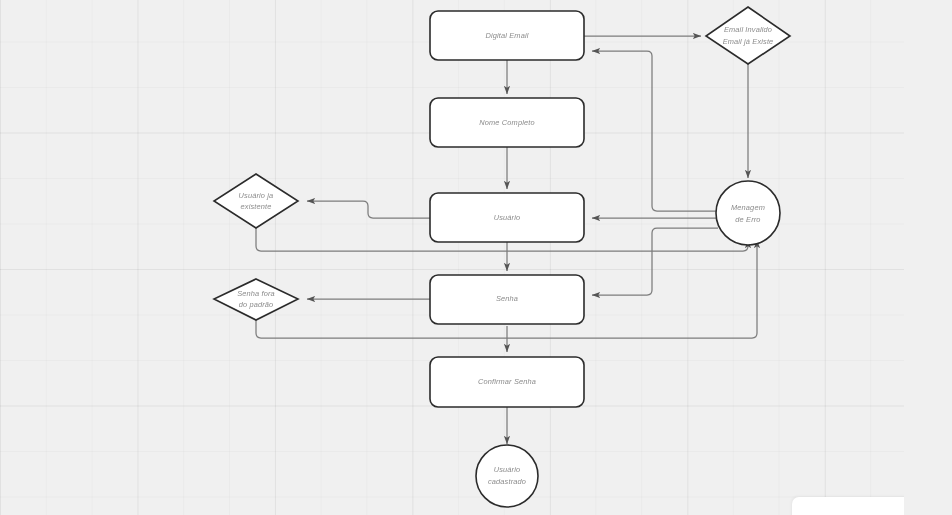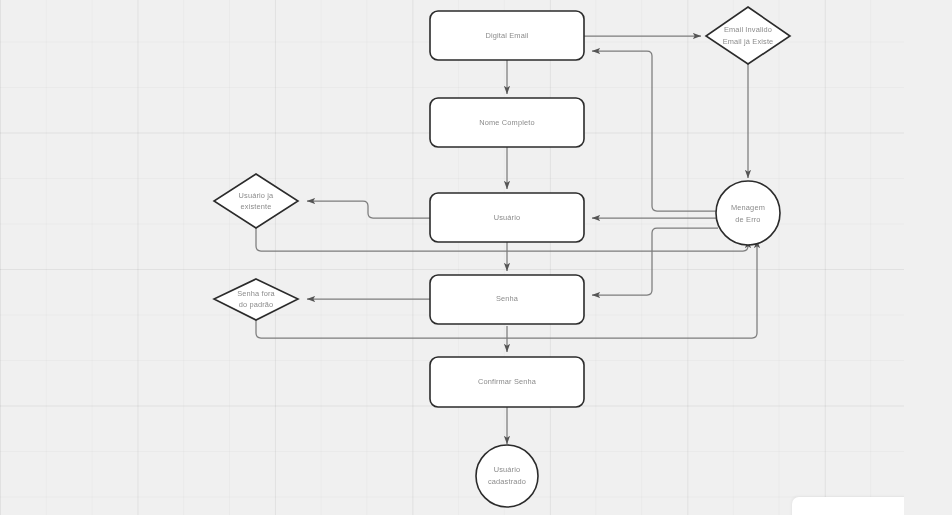--- a/index.html
+++ b/index.html
@@ -13,20 +13,21 @@
     width: 904px;
     height: 515px;
     overflow: hidden;
     background-color: #f0f0f0;
     background-image:
       linear-gradient(to right, rgba(0,0,0,0.045) 1px, transparent 1px),
       linear-gradient(to bottom, rgba(0,0,0,0.045) 1px, transparent 1px);
     background-size: 137.5px 136.5px;
     background-position: 0px -4px;
     font-family: "Liberation Sans", sans-serif;
+    font-style: italic;
   }
   #grid-minor {
     position: absolute;
     inset: 0;
     pointer-events: none;
     background-image:
       linear-gradient(to right, rgba(0,0,0,0.022) 1px, transparent 1px),
       linear-gradient(to bottom, rgba(0,0,0,0.022) 1px, transparent 1px);
     background-size: 45.8px 45.5px;
     background-position: 0px -4px;

